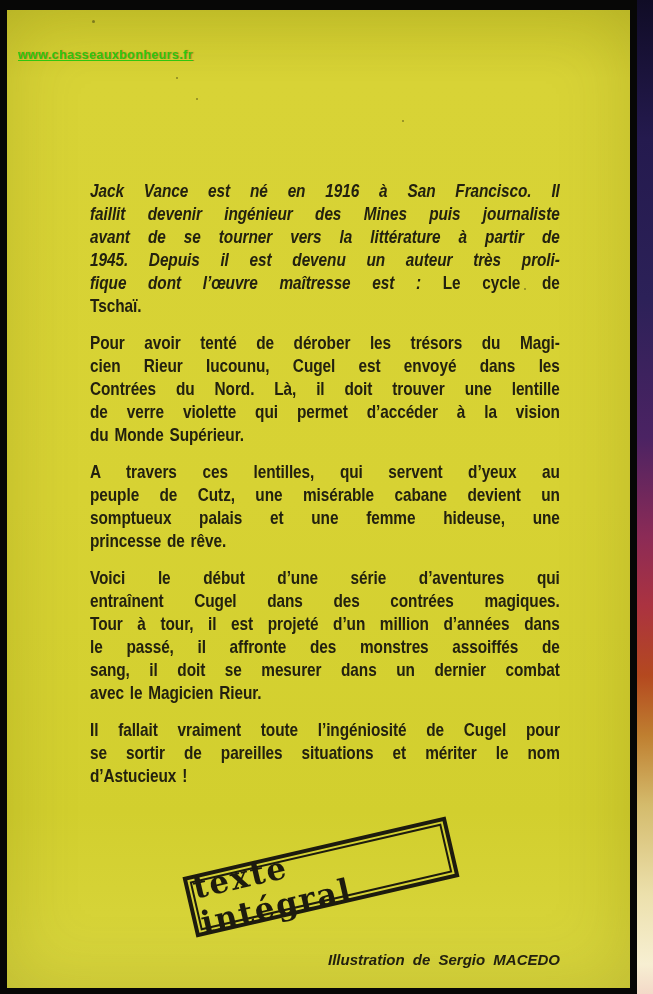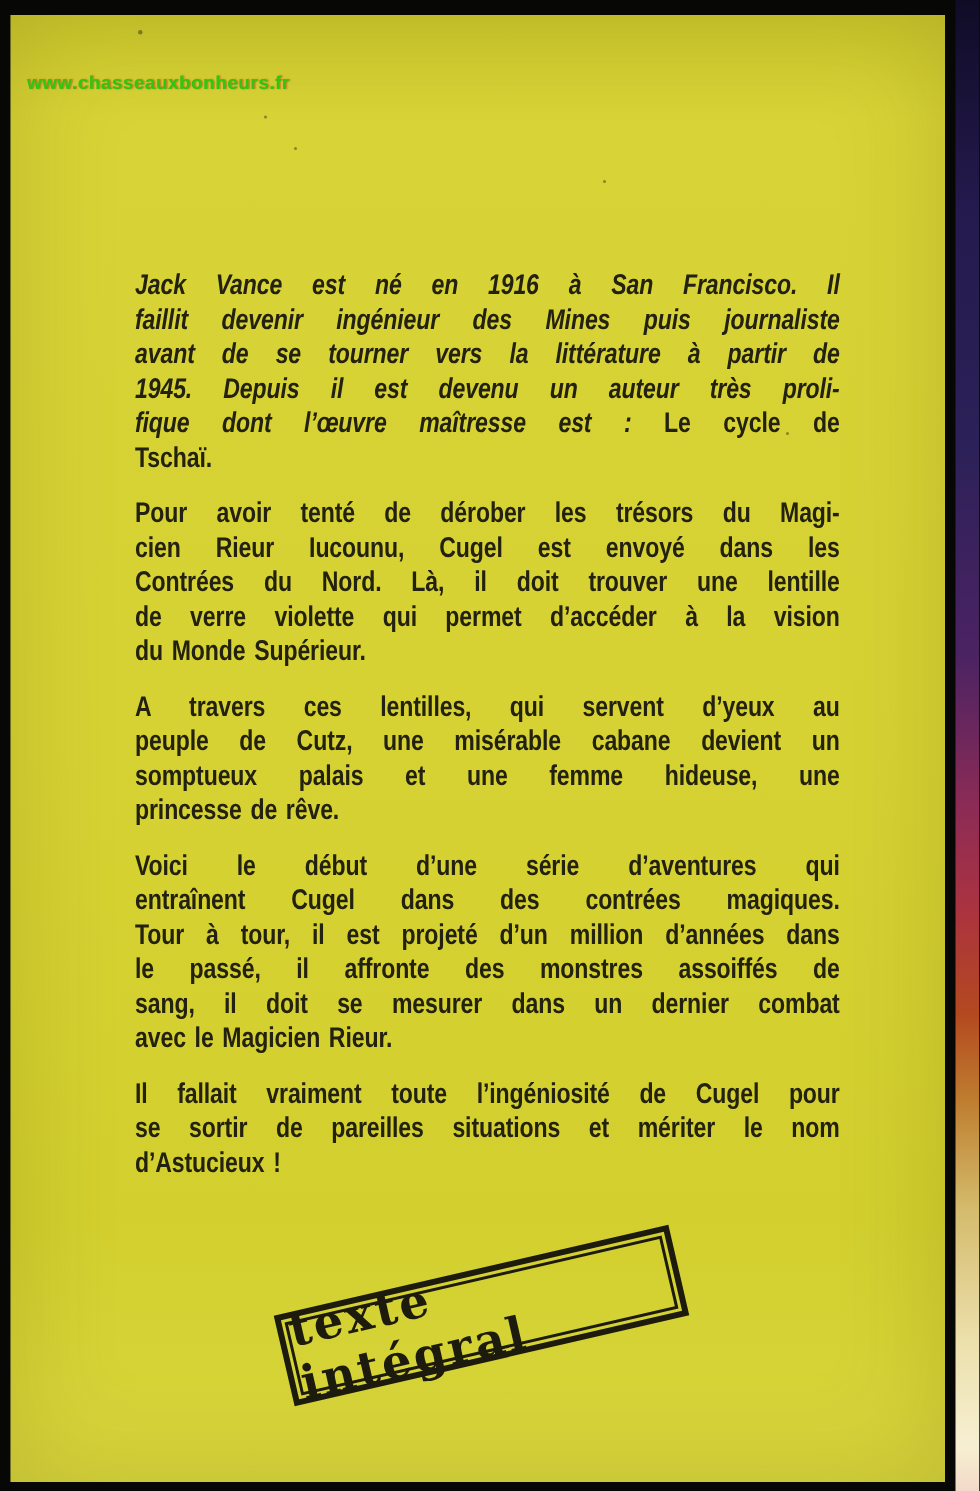--- a/index.html
+++ b/index.html
@@ -32,20 +32,21 @@
   }
 
   .watermark {
     position: absolute;
     left: 11px; top: 38px;
     font-size: 12.5px;
     font-weight: bold;
     letter-spacing: 0.4px;
     color: #2fc60f;
     text-shadow: 1px 0 1px rgba(190, 60, 30, 0.55);
+    text-decoration: underline;
   }
 
   
   .text-block {
     position: absolute;
     left: 83px; top: 169px;
     width: 580px;
     transform: scaleX(0.81);
     transform-origin: 0 0;
     color: #23210f;
@@ -144,19 +145,20 @@
         <div class="tline"><span>Il fallait vraiment toute l’ingéniosité de Cugel pour</span></div>
         <div class="tline"><span>se sortir de pareilles situations et mériter le nom</span></div>
         <div class="tline last"><span>d’Astucieux !</span></div>
       </div>
     </div>
 
   <div class="stamp">
     <div class="stamp-inner">texte intégral</div>
   </div>
 
+  <div class="credit">Illustration de Sergio MACEDO</div>
 
   <div class="speck s1"></div>
   <div class="speck s2"></div>
   <div class="speck s3"></div>
   <div class="speck s4"></div>
   <div class="speck s5"></div>
 </div>
 
 </body></html>

